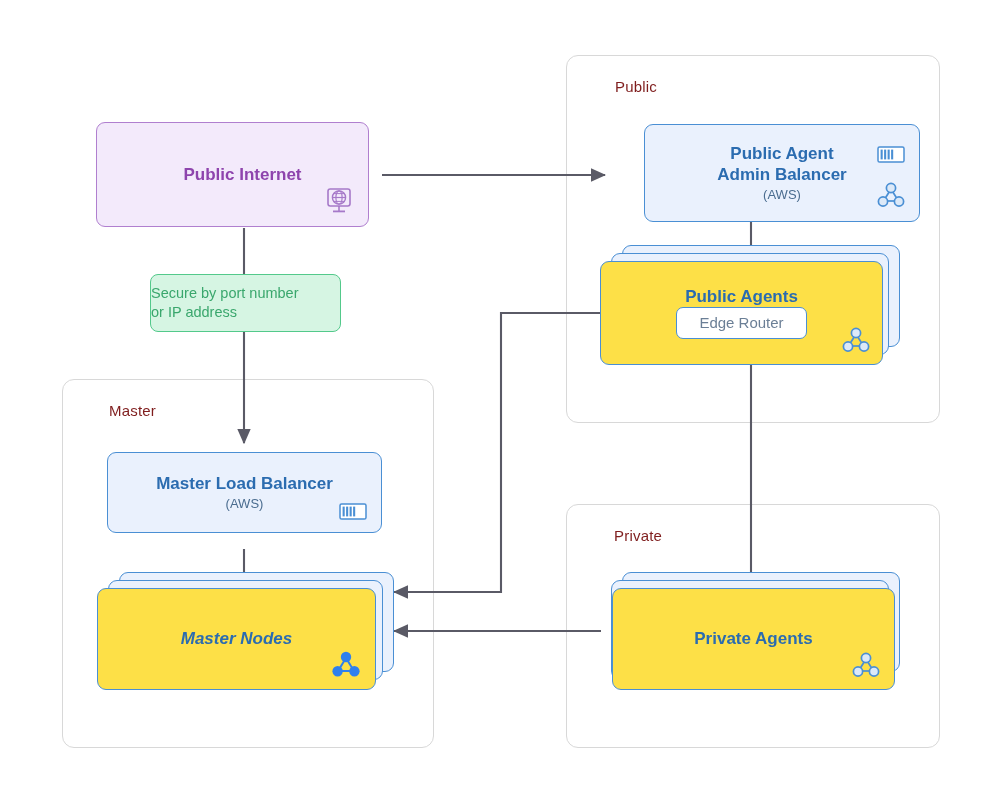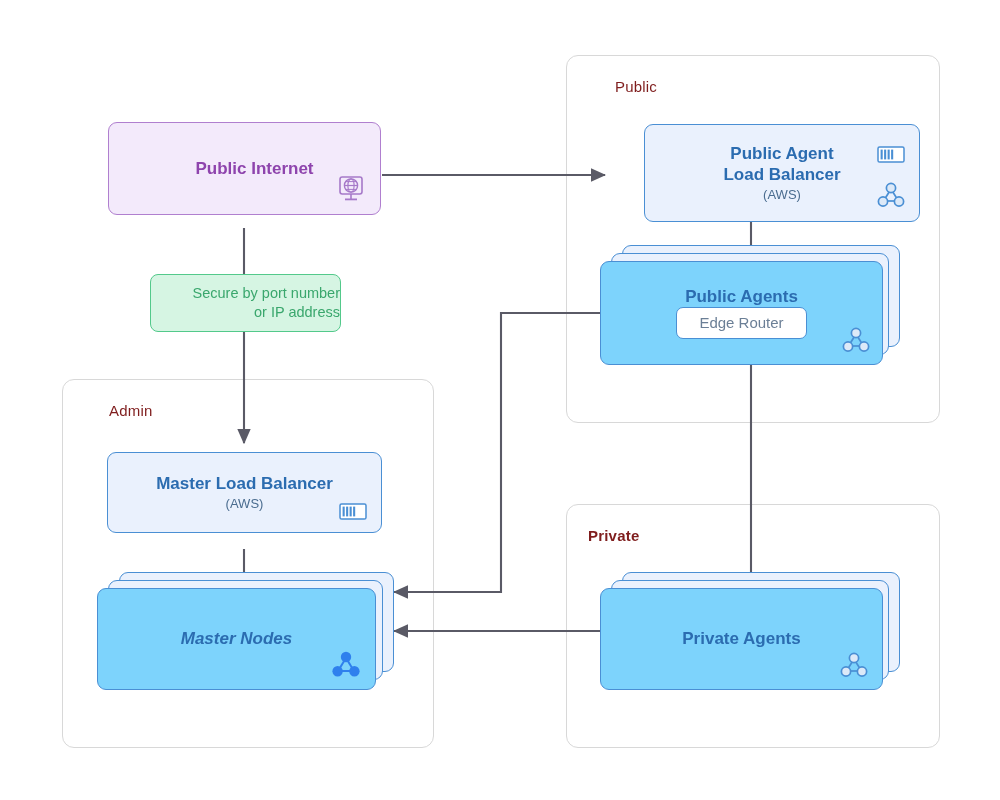--- a/index.html
+++ b/index.html
@@ -47,21 +47,21 @@
   }
 
   
   .stack{position:absolute;}
   .stack .layer{
     position:absolute;box-sizing:border-box;border-radius:9px;
     background:#eaf1fd;border:1.6px solid #4a8fd4;
   }
   .stack .front{
     position:absolute;box-sizing:border-box;border-radius:9px;
-    background:#7dd3fc;border:1.8px solid #4a8fd4;
+    background:#fde047;border:1.8px solid #4a8fd4;
     display:flex;flex-direction:column;align-items:center;justify-content:center;
   }
   .stack .front .title{font-weight:bold;font-size:17px;color:#2b6cb0;text-align:center;}
 
   
   .pill{
     background:#ffffff;border:1.6px solid #4a8fd4;border-radius:7px;
     padding:6px 22px;color:#6b7f96;font-size:15px;line-height:18px;
   }
 
@@ -70,24 +70,24 @@
 </style>
 </head>
 <body>
 
 <div id="canvas">
 
   <div class="zone" style="left:566px;top:55px;width:372px;height:366px;"></div>
   <div class="zone-label" style="left:615px;top:78px;">Public</div>
 
   <div class="zone" style="left:62px;top:379px;width:370px;height:367px;"></div>
-  <div class="zone-label" style="left:109px;top:402px;">Admin</div>
+  <div class="zone-label" style="left:109px;top:402px;">Master</div>
 
   <div class="zone" style="left:566px;top:504px;width:372px;height:242px;"></div>
-  <div class="zone-label" style="left:588px;top:527px;font-weight:bold;">Private</div>
+  <div class="zone-label" style="left:614px;top:527px;">Private</div>
 
   <svg class="edges" viewBox="0 0 1000 800">
     <defs>
       <marker id="arrow" viewBox="0 0 10 10" refX="9.2" refY="5" markerWidth="7.5" markerHeight="7.5" orient="auto-start-reverse">
         <path d="M 0 0.6 L 10 5 L 0 9.4 z" fill="#5a5a66"></path>
       </marker>
     </defs>
 
     <path d="M 382 175 L 605 175" fill="none" stroke="#5a5a66" stroke-width="2.1" marker-end="url(#arrow)"></path>
 
@@ -97,44 +97,44 @@
 
     <path d="M 751 360 L 751 588" fill="none" stroke="#5a5a66" stroke-width="2.1" marker-end="url(#arrow)"></path>
 
     <path d="M 601 313 L 501 313 L 501 592 L 394 592" fill="none" stroke="#5a5a66" stroke-width="2.1" stroke-linejoin="miter" marker-end="url(#arrow)"></path>
 
     <path d="M 601 631 L 394 631" fill="none" stroke="#5a5a66" stroke-width="2.1" marker-end="url(#arrow)"></path>
 
     <path d="M 244 549 L 244 574" fill="none" stroke="#5a5a66" stroke-width="2.1"></path>
   </svg>
 
-  <div class="node n-purple" style="left:108px;top:122px;width:273px;height:93px;padding-left:20px;">
+  <div class="node n-purple" style="left:96px;top:122px;width:273px;height:105px;padding-left:20px;">
     <div class="title">Public Internet</div>
     <span class="icon" style="right:12px;bottom:8px;width:34px;height:34px;">
       <svg width="34" height="34" viewBox="0 0 34 34">
         <rect x="6" y="5" width="22" height="17" rx="2.2" fill="none" stroke="#a679c9" stroke-width="1.6"></rect>
         <circle cx="17" cy="13.5" r="6.6" fill="none" stroke="#a679c9" stroke-width="1.4"></circle>
         <ellipse cx="17" cy="13.5" rx="3.1" ry="6.6" fill="none" stroke="#a679c9" stroke-width="1.2"></ellipse>
         <line x1="10.4" y1="13.5" x2="23.6" y2="13.5" stroke="#a679c9" stroke-width="1.2"></line>
         <line x1="11.2" y1="9.6" x2="22.8" y2="9.6" stroke="#a679c9" stroke-width="1"></line>
         <line x1="11.2" y1="17.4" x2="22.8" y2="17.4" stroke="#a679c9" stroke-width="1"></line>
         <line x1="17" y1="22" x2="17" y2="27" stroke="#a679c9" stroke-width="1.6"></line>
         <line x1="11" y1="27.4" x2="23" y2="27.4" stroke="#a679c9" stroke-width="1.8"></line>
       </svg>
     </span>
   </div>
 
-  <div class="n-green" style="position:absolute;left:150px;top:274px;width:189px;height:56px;display:flex;flex-direction:column;align-items:flex-end;justify-content:center;">
+  <div class="n-green" style="position:absolute;left:150px;top:274px;width:189px;height:56px;display:flex;flex-direction:column;align-items:flex-start;justify-content:center;">
     <div>Secure by port number</div>
     <div>or IP address</div>
   </div>
 
   <div class="node n-blue" style="left:644px;top:124px;width:276px;height:98px;">
     <div class="title">Public Agent</div>
-    <div class="title">Load Balancer</div>
+    <div class="title">Admin Balancer</div>
     <div class="sub">(AWS)</div>
     <span class="icon" style="right:14px;top:20px;width:28px;height:20px;">
       <svg width="28" height="20" viewBox="0 0 28 20">
         <rect x="1" y="2" width="26" height="15" rx="1.6" fill="#ffffff" stroke="#4a8fd4" stroke-width="1.5"></rect>
         <rect x="3.6" y="4.6" width="2.1" height="9.8" fill="#4a8fd4"></rect>
         <rect x="7.1" y="4.6" width="2.1" height="9.8" fill="#4a8fd4"></rect>
         <rect x="10.6" y="4.6" width="2.1" height="9.8" fill="#4a8fd4"></rect>
         <rect x="14.1" y="4.6" width="2.1" height="9.8" fill="#4a8fd4"></rect>
       </svg>
     </span>
@@ -197,21 +197,21 @@
           <circle cx="8.6" cy="24.2" r="5.2" fill="#2f80ed"></circle>
           <circle cx="25.4" cy="24.2" r="5.2" fill="#2f80ed"></circle>
         </svg>
       </span>
     </div>
   </div>
 
   <div class="stack" style="left:600px;top:572px;width:300px;height:120px;">
     <div class="layer" style="left:22px;top:0px;width:278px;height:100px;"></div>
     <div class="layer" style="left:11px;top:8px;width:278px;height:100px;"></div>
-    <div class="front" style="left:0px;top:16px;width:283px;height:102px;">
+    <div class="front" style="left:12px;top:16px;width:283px;height:102px;">
       <div class="title">Private Agents</div>
       <span class="icon" style="right:12px;bottom:8px;width:32px;height:32px;">
         <svg width="32" height="32" viewBox="0 0 32 32">
           <line x1="16" y1="10" x2="8.5" y2="22" stroke="#4a8fd4" stroke-width="1.7"></line>
           <line x1="16" y1="10" x2="23.5" y2="22" stroke="#4a8fd4" stroke-width="1.7"></line>
           <line x1="8.5" y1="22" x2="23.5" y2="22" stroke="#4a8fd4" stroke-width="1.7"></line>
           <circle cx="16" cy="9" r="4.6" fill="#dce9f8" stroke="#4a8fd4" stroke-width="1.7"></circle>
           <circle cx="8" cy="22.5" r="4.6" fill="#dce9f8" stroke="#4a8fd4" stroke-width="1.7"></circle>
           <circle cx="24" cy="22.5" r="4.6" fill="#dce9f8" stroke="#4a8fd4" stroke-width="1.7"></circle>
         </svg>

